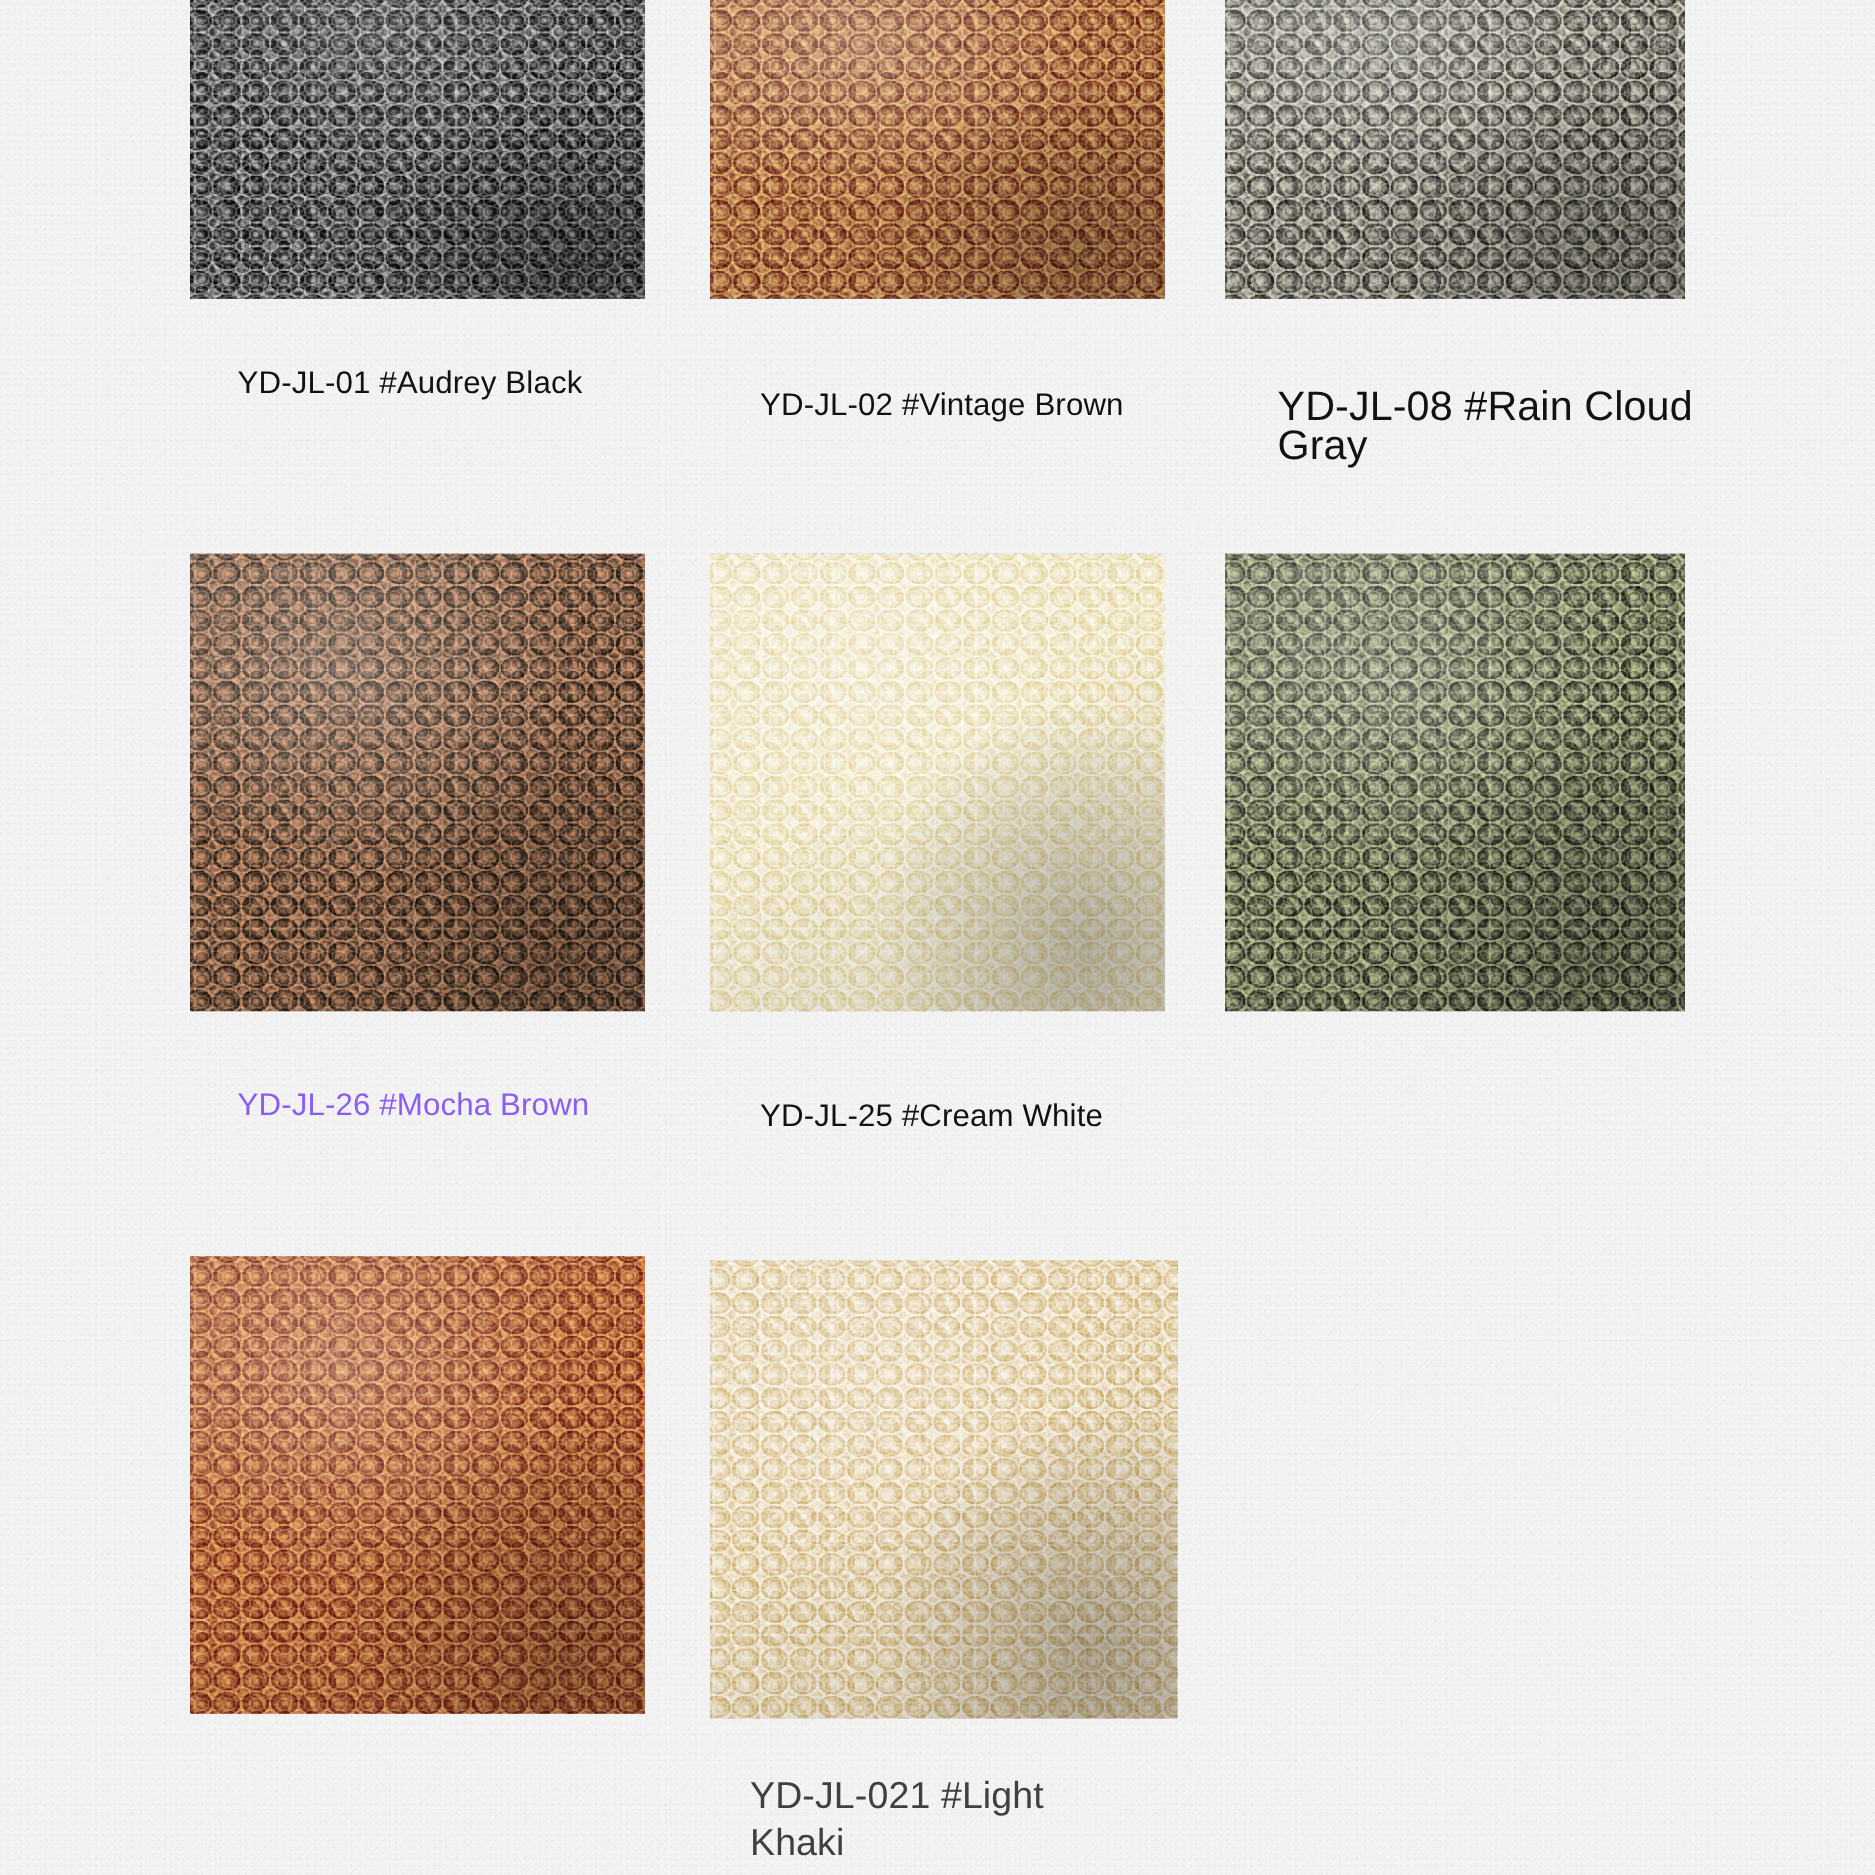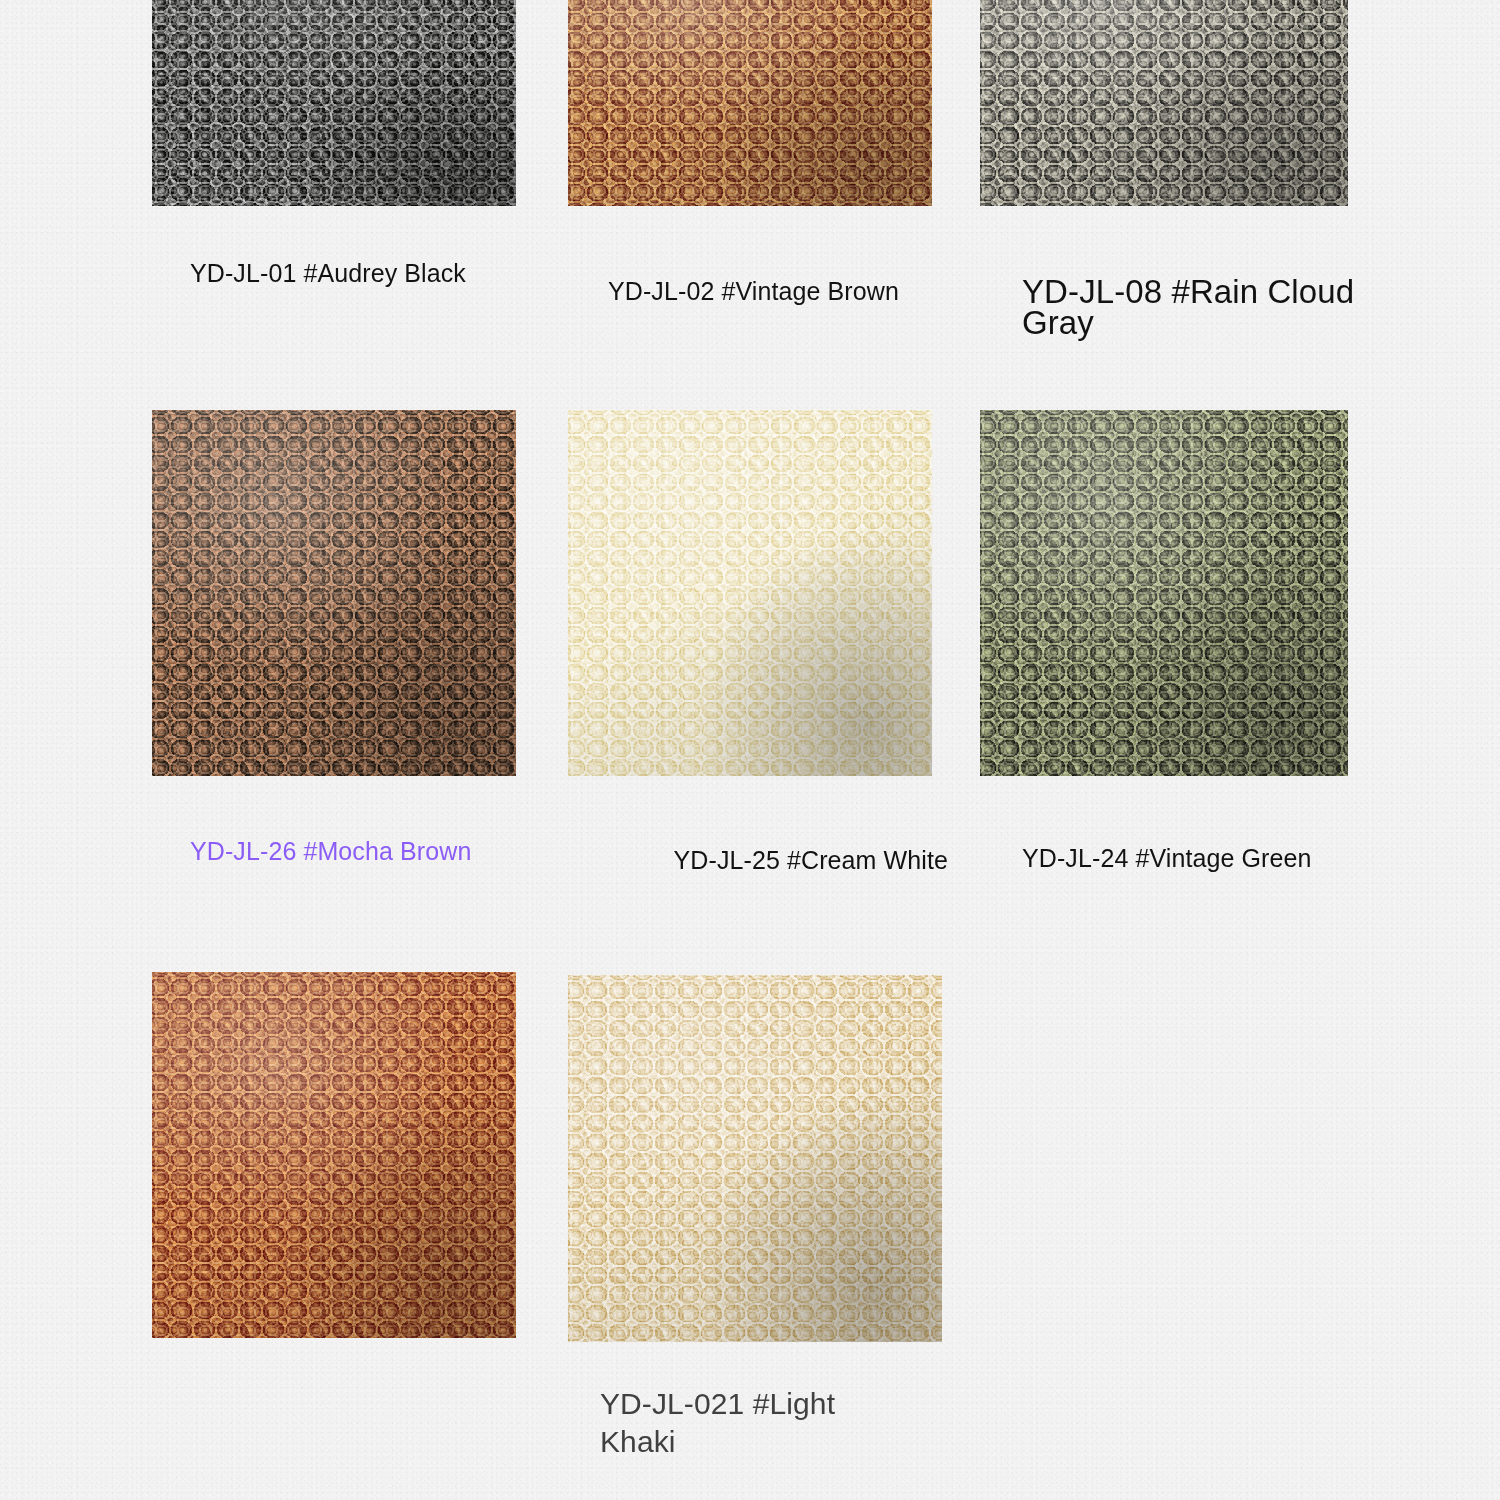--- a/index.html
+++ b/index.html
@@ -30,20 +30,21 @@
       radial-gradient(circle at 22% 88%, rgba(255,255,255,.5) 0 1px, transparent 1px),
       radial-gradient(circle at 71% 42%, rgba(255,255,255,.45) 0 1px, transparent 1px);
     background-size: 7px 7px, 5px 5px, 9px 9px, 6px 6px, 8px 8px, 4px 4px;
     z-index: 0;
   }
 
   #chart {
     position: absolute;
     inset: 0;
     z-index: 1;
+    margin-top: 33px;
   }
 
   .swatch-cell {
     position: absolute;
   }
 
   .swatch {
     position: absolute;
     left: 0;
     top: 0;
@@ -179,30 +180,29 @@
   </div>
   <div class="swatch-label" style="left: 190px; top: 838px; width: 300px; font-size: 25px; line-height: 26px; color: #8b5cf6;">YD-JL-26 #Mocha Brown</div>
 
   <div class="swatch-cell" style="left:568px; top:410px; width:364px; height:366px;">
     <div class="swatch" style="background-color:#f0e7c6;">
       <div class="grain"></div>
       <div class="grain-fine"></div>
       <div class="sheen"></div>
     </div>
   </div>
-  <div class="swatch-label" style="left: 608px; top: 845px; width: 340px; font-size: 25px; line-height: 31px; color: rgb(18, 18, 18); text-align: right;">YD-JL-25 #Cream White</div>
+  <div class="swatch-label" style="left: 608px; top: 845px; width: 340px; font-size: 25px; line-height: 31px; color: rgb(18, 18, 18);">YD-JL-25 #Cream White</div>
 
   <div class="swatch-cell" style="left:980px; top:410px; width:368px; height:366px;">
     <div class="swatch" style="background-color:#6e7256;">
       <div class="grain"></div>
       <div class="grain-fine"></div>
       <div class="sheen"></div>
     </div>
   </div>
-  <div class="swatch-label" style="left: 1022px; top: 843px; width: 360px; font-size: 25px; line-height: 31px; color: rgb(18, 18, 18);">YD-JL-24 #Vintage Green</div>
 
   <div class="swatch-cell" style="left:152px; top:972px; width:364px; height:366px;">
     <div class="swatch" style="background-color:#ae5f35;">
       <div class="grain"></div>
       <div class="grain-fine"></div>
       <div class="sheen"></div>
     </div>
   </div>
 
   <div class="swatch-cell" style="left:568px; top:975px; width:374px; height:367px;">

